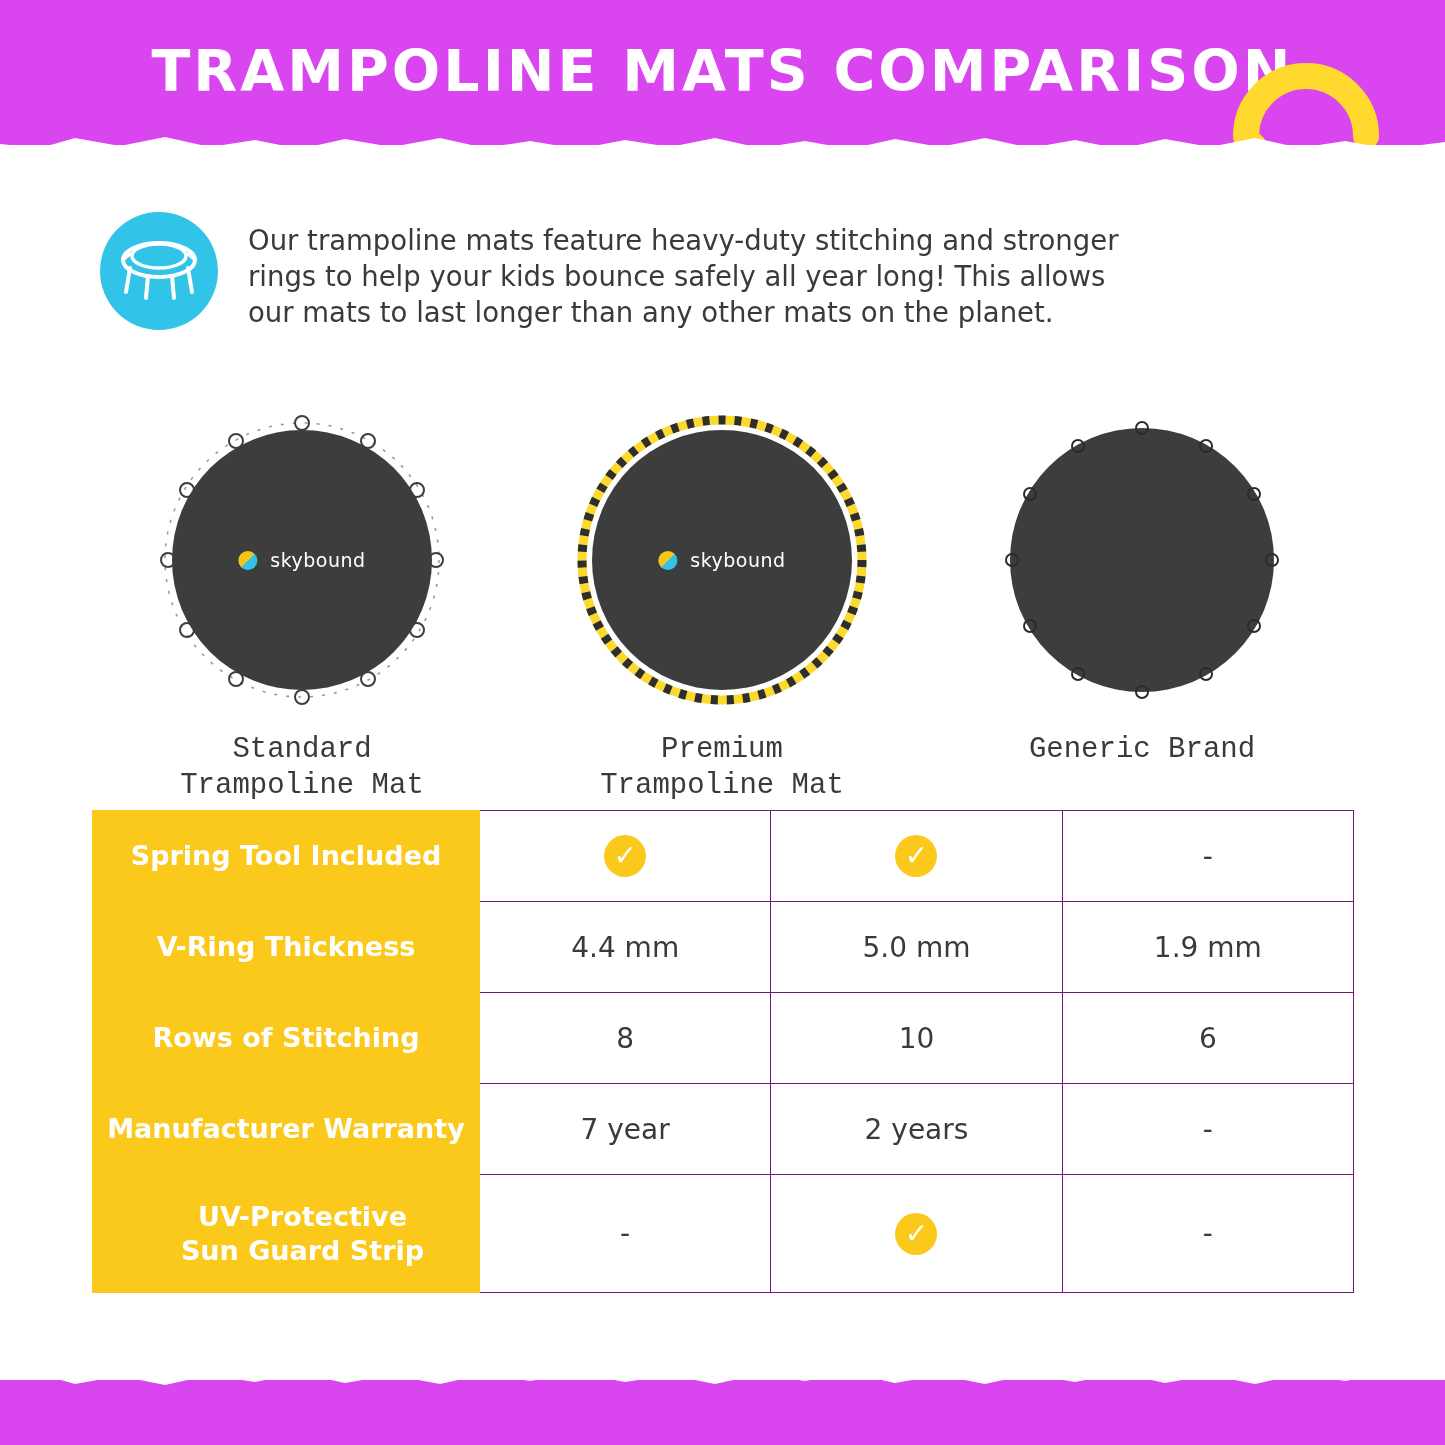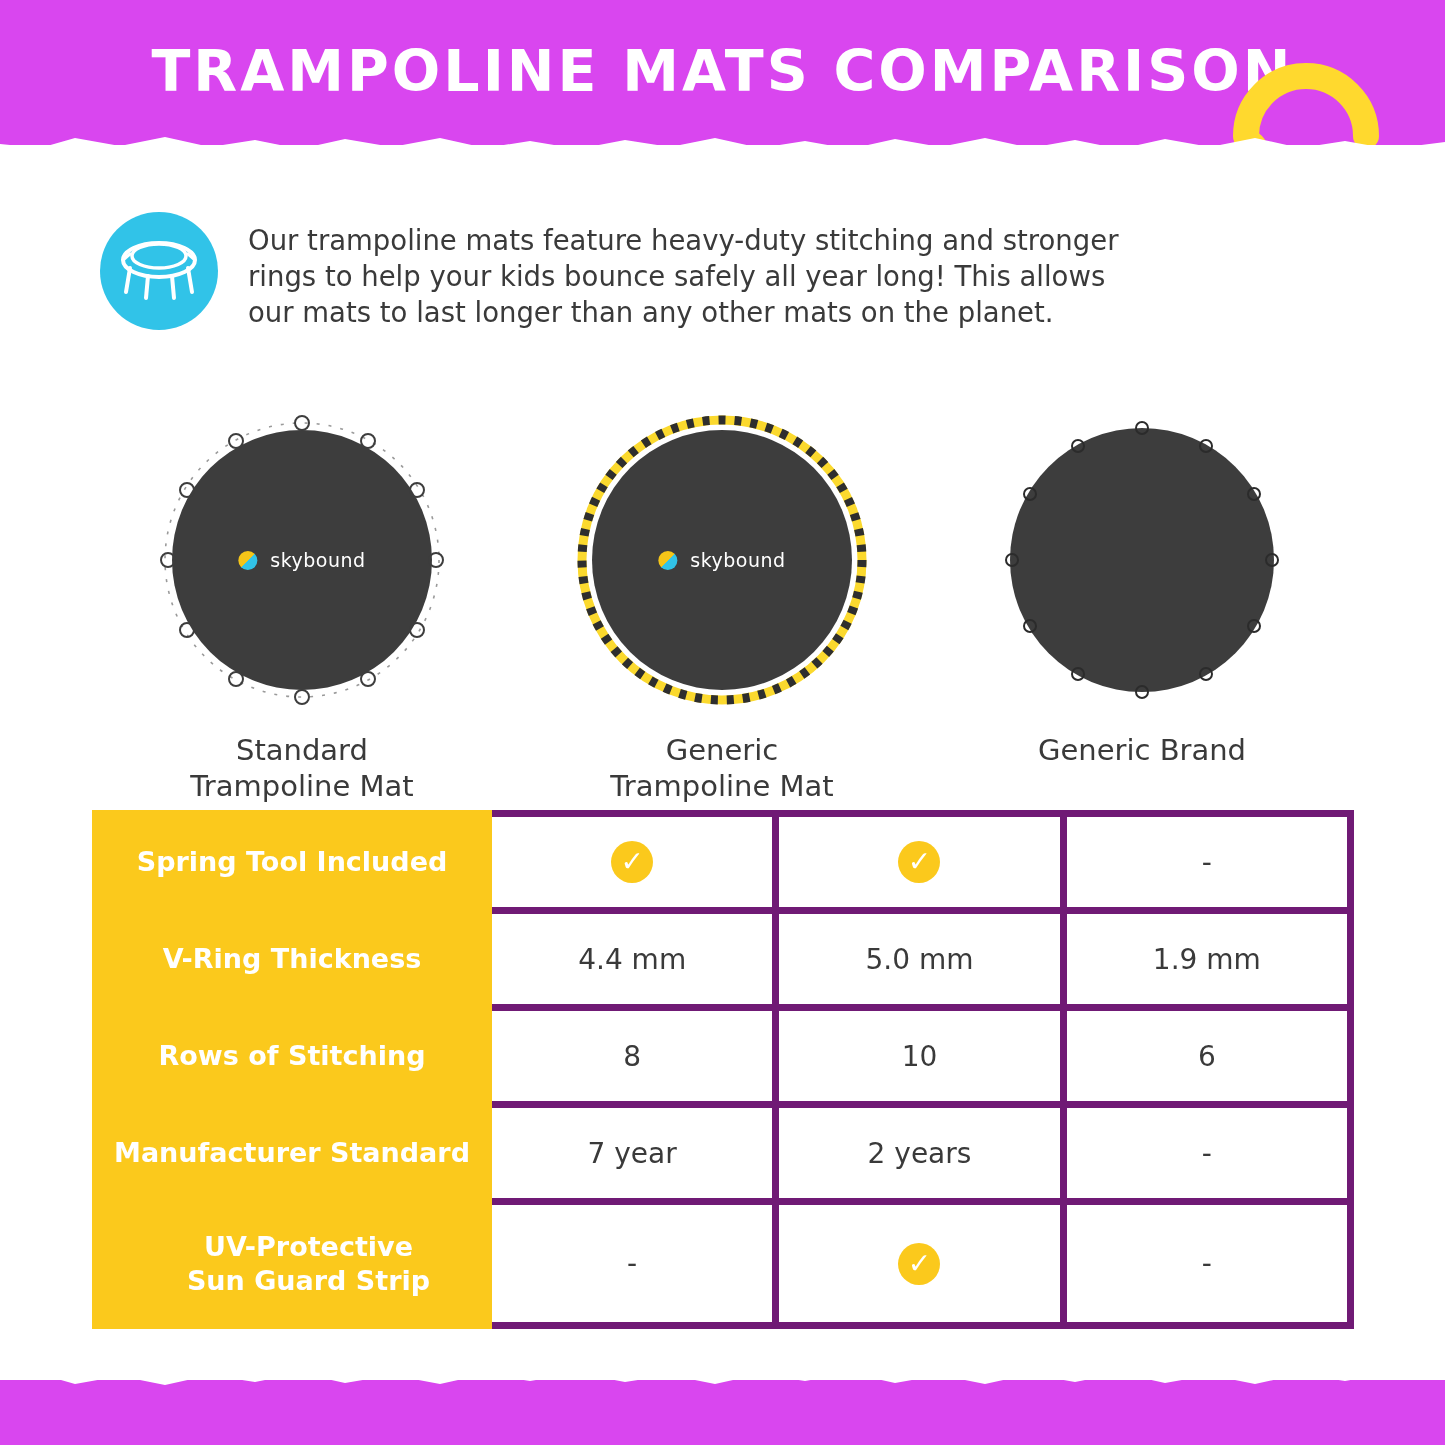--- a/index.html
+++ b/index.html
@@ -105,20 +105,21 @@
     width: 300px;
     height: 300px;
   }
   .mat-wrap.premium { width: 300px; height: 300px; }
   .mat-label {
     margin-top: 22px;
     text-align: center;
     font-size: 29px;
     line-height: 36px;
     color: #3a3a3a;
+    font-family: Liberation Mono, monospace;
   }
   .brand-badge {
     position: absolute;
     left: 50%;
     top: 50%;
     transform: translate(-50%, -50%);
     display: flex;
     align-items: center;
     gap: 13px;
     font-size: 19px;
@@ -136,21 +137,21 @@
   
   .cmp-table {
     position: absolute;
     left: 92px;
     top: 810px;
     width: 1262px;
     border-collapse: collapse;
     table-layout: fixed;
   }
   .cmp-table td {
-    border: 7px solid #701a75;
+    border: 1px solid #701a75;
     height: 88px;
     text-align: center;
     vertical-align: middle;
     font-size: 28px;
     color: #3a3a3a;
   }
   .cmp-table td.feature {
     background: #fbc91c;
     color: #ffffff;
     font-weight: bold;
@@ -259,21 +260,21 @@
           <circle cx="150" cy="150" r="140" fill="none" stroke="#fbd92e" stroke-width="9"></circle>
           <circle cx="150" cy="150" r="140" fill="none" stroke="#2e2e2e" stroke-width="9" stroke-dasharray="7 9"></circle>
           <circle cx="150" cy="150" r="130" fill="#3d3d3d"></circle>
         </svg>
         <div class="brand-badge">
           <span class="sb-dot"></span>
           <span>skybound</span>
         </div>
       </div>
       <div class="mat-label">
-        <div>Generic</div>
+        <div>Premium</div>
         <div>Trampoline Mat</div>
       </div>
     </div>
 
     <div class="product">
       <div class="mat-wrap">
         <svg width="300" height="300" viewBox="0 0 300 300">
           <circle cx="150" cy="150" r="132" fill="#3d3d3d"></circle>
           <g fill="none" stroke="#2b2b2b" stroke-width="2">
             <circle cx="150" cy="18" r="6"></circle>
@@ -312,21 +313,21 @@
         <td>5.0 mm</td>
         <td>1.9 mm</td>
       </tr>
       <tr>
         <td class="feature">Rows of Stitching</td>
         <td>8</td>
         <td>10</td>
         <td>6</td>
       </tr>
       <tr>
-        <td class="feature">Manufacturer Standard</td>
+        <td class="feature">Manufacturer Warranty</td>
         <td>7 year</td>
         <td>2 years</td>
         <td>-</td>
       </tr>
       <tr>
         <td class="feature" style="height:115px;padding-left:34px;">
           <div>UV-Protective</div>
           <div>Sun Guard Strip</div>
         </td>
         <td style="height:115px;"><span class="dash">-</span></td>

